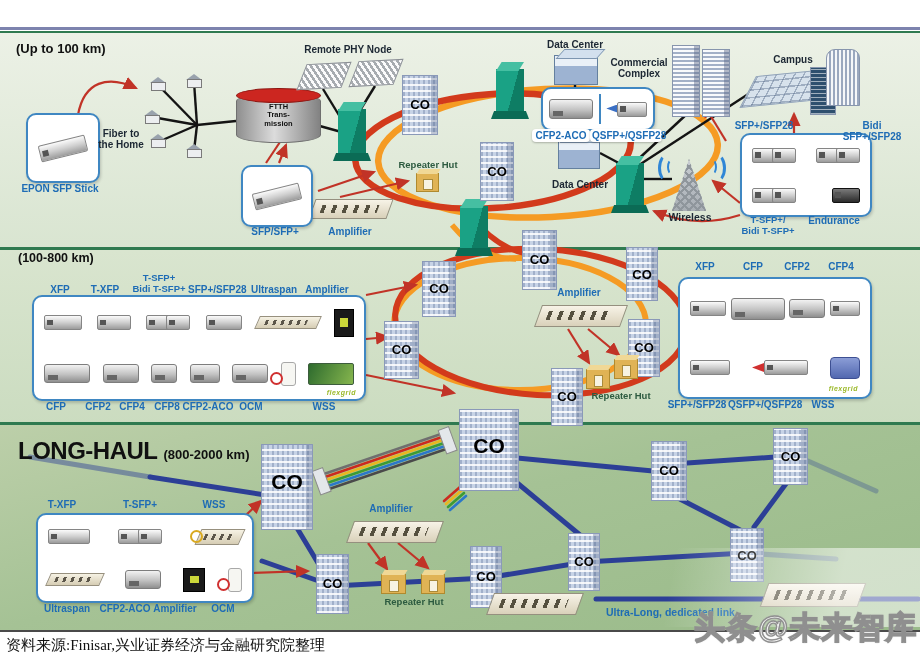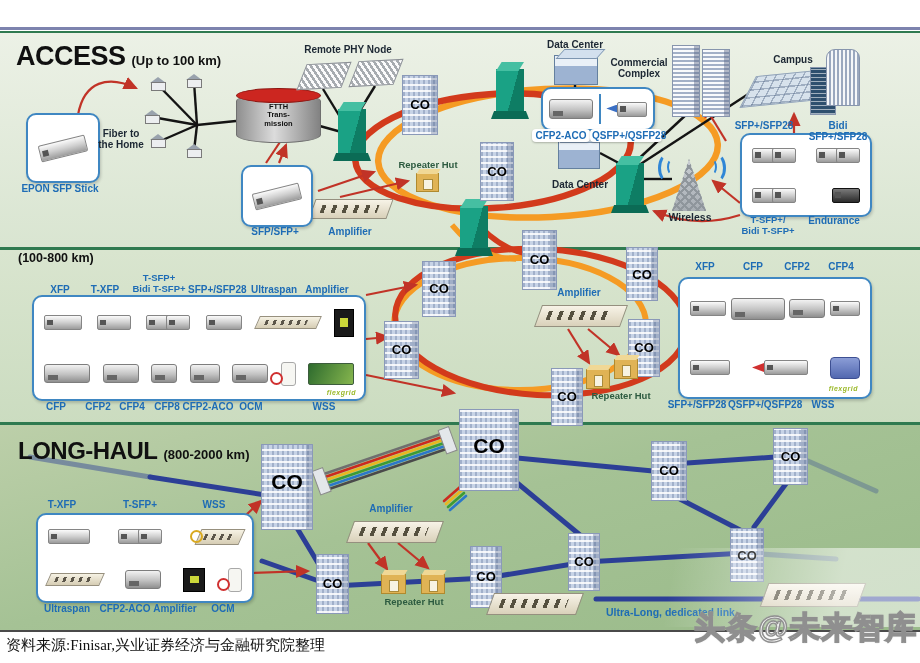--- a/index.html
+++ b/index.html
@@ -211,21 +211,20 @@
         <path d="M 568,296 L 589,330"></path>
           <path d="M 588,296 L 619,322"></path>
         <path d="M 246,482 L 261,468"></path>
           <path d="M 252,540 L 308,538"></path>
         <path d="M 368,510 L 387,536"></path>
           <path d="M 398,510 L 428,535"></path>
       </g>
     </svg>
 
     <div class="sec-hdr hdr-access" style="left:16px;top:8px;">
-      <span class="nm">ACCESS</span>
       <span class="rg">(Up to 100 km)</span>
     </div>
 
     <div class="compbox" style="left:26px;top:80px;width:70px;height:66px;display:flex;align-items:center;justify-content:center;">
       <span class="m xc tilt" style="width:46px;height:15px;"></span>
     </div>
     <div class="lbl" style="left:4px;top:150px;width:112px;">EPON SFP Stick</div>
 
     <div class="house" style="left:150px;top:44px;">
         <span class="hr"></span>
@@ -313,21 +312,21 @@
 
     <div class="dcbox" style="left:558px;top:106px;width:40px;height:28px;"></div>
     <div class="lbl dk" style="left:550px;top:146px;width:60px;">Data Center</div>
 
     <div class="wtower" style="left:672px;top:126px;width:34px;height:52px;"></div>
     <div class="wave l" style="left:658px;top:120px;"></div>
     <div class="wave r" style="left:706px;top:120px;"></div>
     <div class="lbl dk" style="left:662px;top:179px;width:56px;font-size:10.5px;">Wireless</div>
 
     <div class="lbl" style="left:734px;top:87px;width:60px;">SFP+/SFP28</div>
-    <div class="lbl" style="left:800px;top:87px;width:76px;">Bidi SFP+/SFP28</div>
+    <div class="lbl" style="left:834px;top:87px;width:76px;">Bidi SFP+/SFP28</div>
     <div class="compbox" style="left:740px;top:100px;width:128px;height:80px;">
       <div class="crow">
         <span class="ccell">
             <span class="m xc" style="width:22px;"></span>
             <span class="m xc" style="width:22px;margin-left:-4px;"></span>
           </span>
         <span class="ccell">
             <span class="m xc" style="width:22px;"></span>
             <span class="m xc" style="width:22px;margin-left:-4px;"></span>
           </span>

